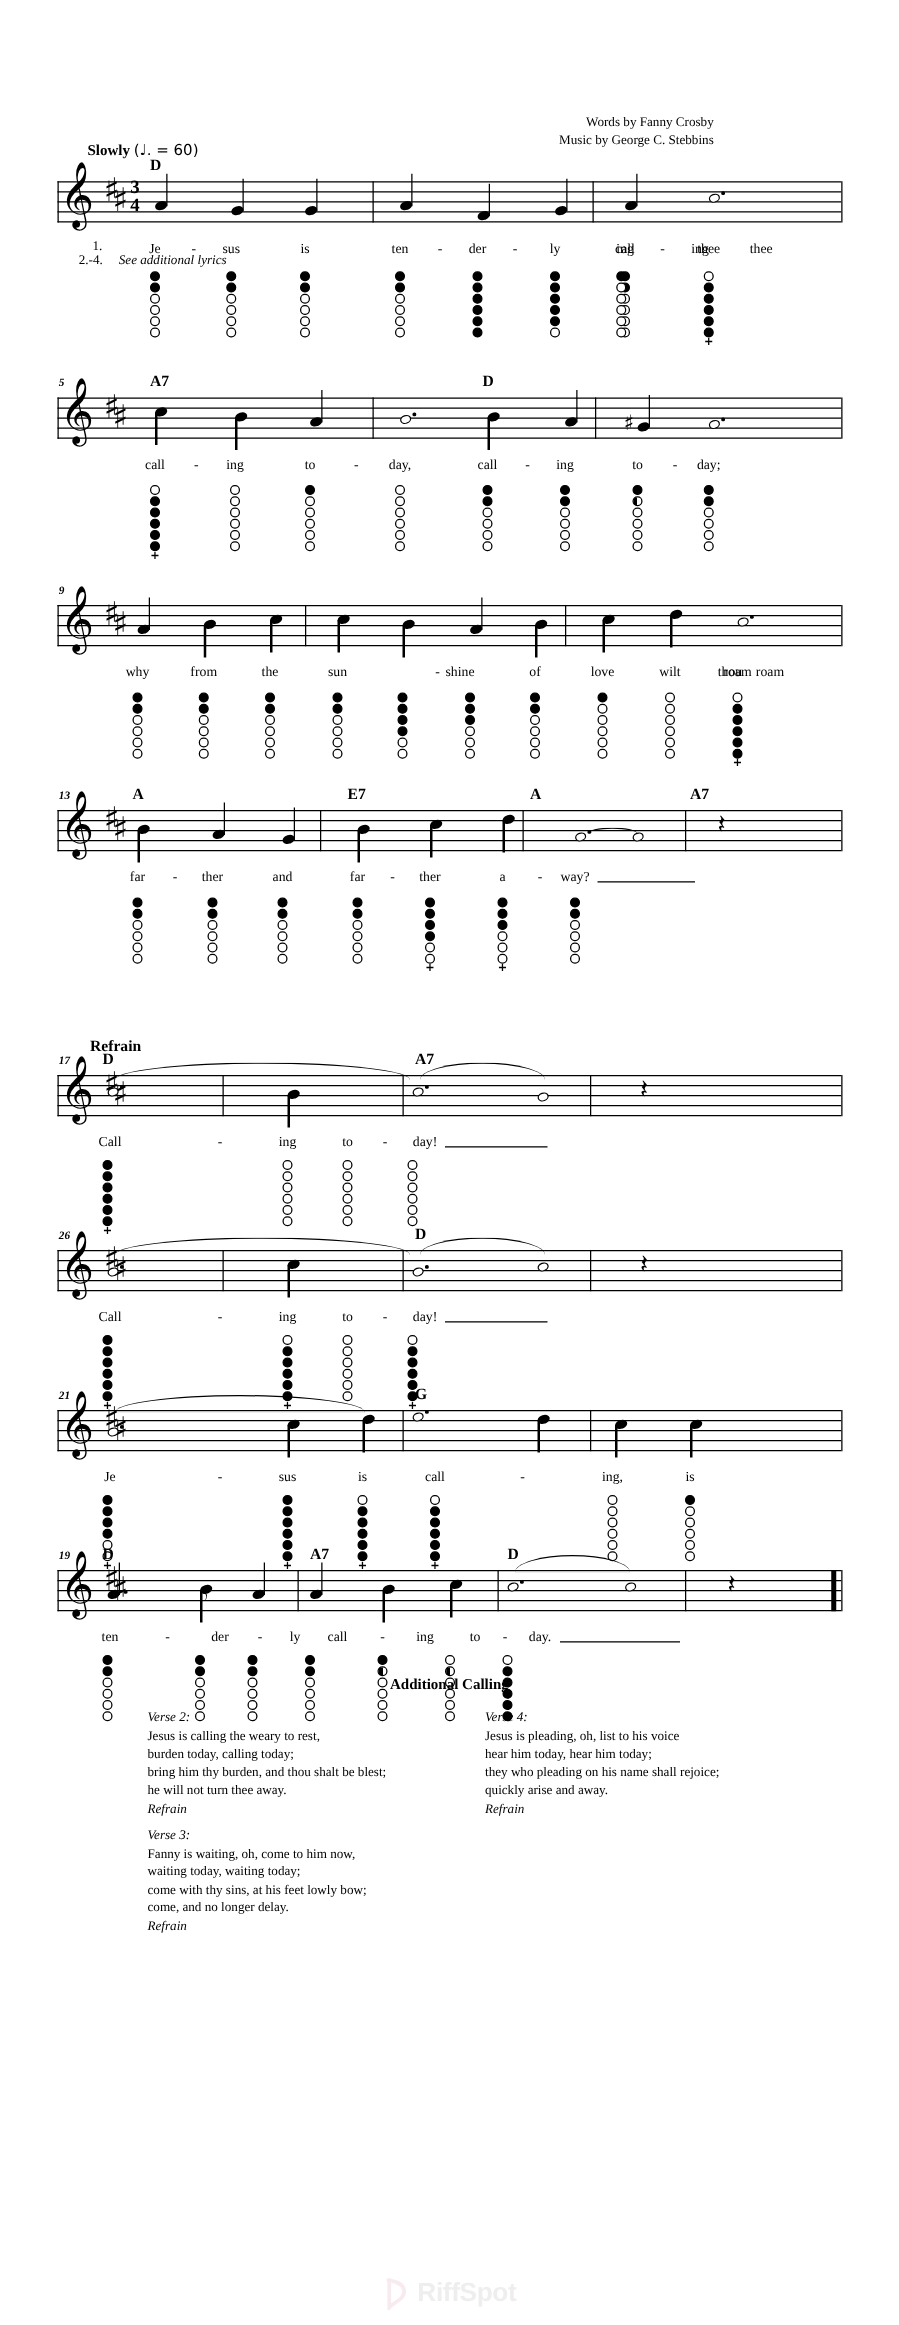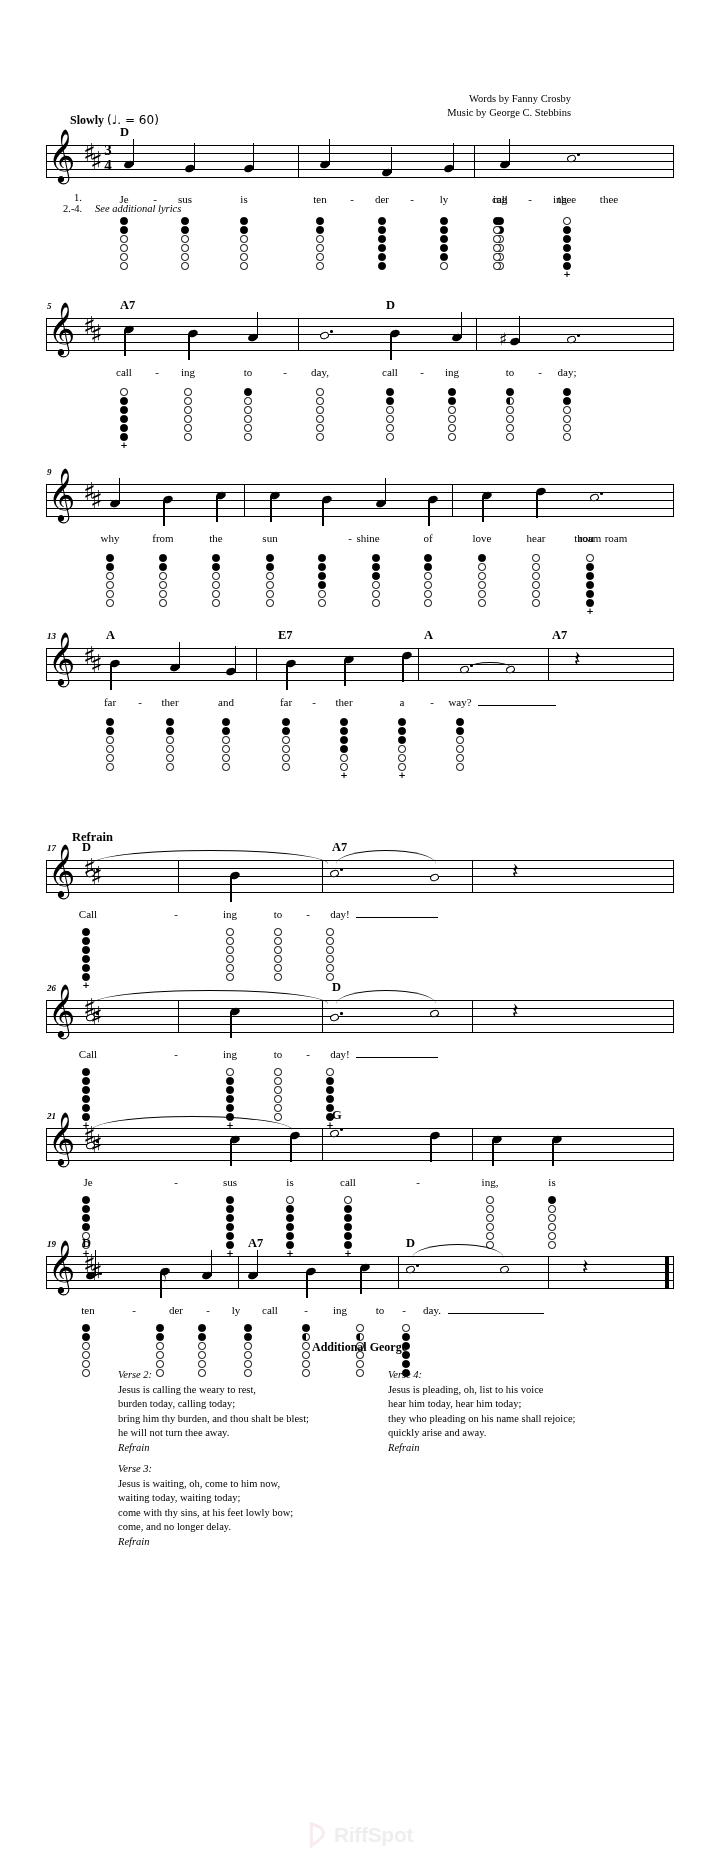--- a/index.html
+++ b/index.html
@@ -377,21 +377,21 @@
         <div class="nh open" style="left:590px;top:9.5px"></div>
         <div class="dot" style="left:600.4px;top:8px"></div>
         <div class="lyr" style="left:84px;top:48px;width:52px">why</div>
         <div class="lyr" style="left:137px;top:48px;width:52px">from</div>
         <div class="lyr" style="left:190px;top:48px;width:52px">the</div>
         <div class="lyr" style="left:244px;top:48px;width:52px">sun</div>
         <div class="lyr" style="left:324px;top:48px;width:52px">-</div>
         <div class="lyr" style="left:342px;top:48px;width:52px">shine</div>
         <div class="lyr" style="left:402px;top:48px;width:52px">of</div>
         <div class="lyr" style="left:456px;top:48px;width:52px">love</div>
-        <div class="lyr" style="left:510px;top:48px;width:52px">hear</div>
+        <div class="lyr" style="left:510px;top:48px;width:52px">wilt</div>
         <div class="lyr" style="left:558px;top:48px;width:52px">thou</div>
         <div class="lyr" style="left:-26px;top:48px;width:52px"></div>
         <div class="lyr" style="left:590px;top:48px;width:52px">roam</div>
         <div class="fing" style="left:104.5px;top:70px">
           <i class="f"></i>
           <i class="f"></i>
           <i></i>
           <i></i>
           <i></i>
           <i></i>
@@ -918,34 +918,34 @@
           <i></i>
           <i class="f"></i>
           <i class="f"></i>
           <i class="f"></i>
           <i class="f"></i>
           <i class="f"></i>
         </div>
       </div>
     </div>
 
-  <div class="addhead" style="top:1340px;">Additional George</div>
+  <div class="addhead" style="top:1340px;">Additional Calling</div>
 
   <div class="vblock" style="left:118px;top:1368px;">
     <div class="vt">Verse 2:</div>
     <div>Jesus is calling the weary to rest,</div>
     <div>burden today, calling today;</div>
     <div>bring him thy burden, and thou shalt be blest;</div>
     <div>he will not turn thee away.</div>
     <div class="rf">Refrain</div>
   </div>
 
   <div class="vblock" style="left:118px;top:1462px;">
     <div class="vt">Verse 3:</div>
-    <div>Jesus is waiting, oh, come to him now,</div>
+    <div>Fanny is waiting, oh, come to him now,</div>
     <div>waiting today, waiting today;</div>
     <div>come with thy sins, at his feet lowly bow;</div>
     <div>come, and no longer delay.</div>
     <div class="rf">Refrain</div>
   </div>
 
   <div class="vblock" style="left:388px;top:1368px;">
     <div class="vt">Verse 4:</div>
     <div>Jesus is pleading, oh, list to his voice</div>
     <div>hear him today, hear him today;</div>

